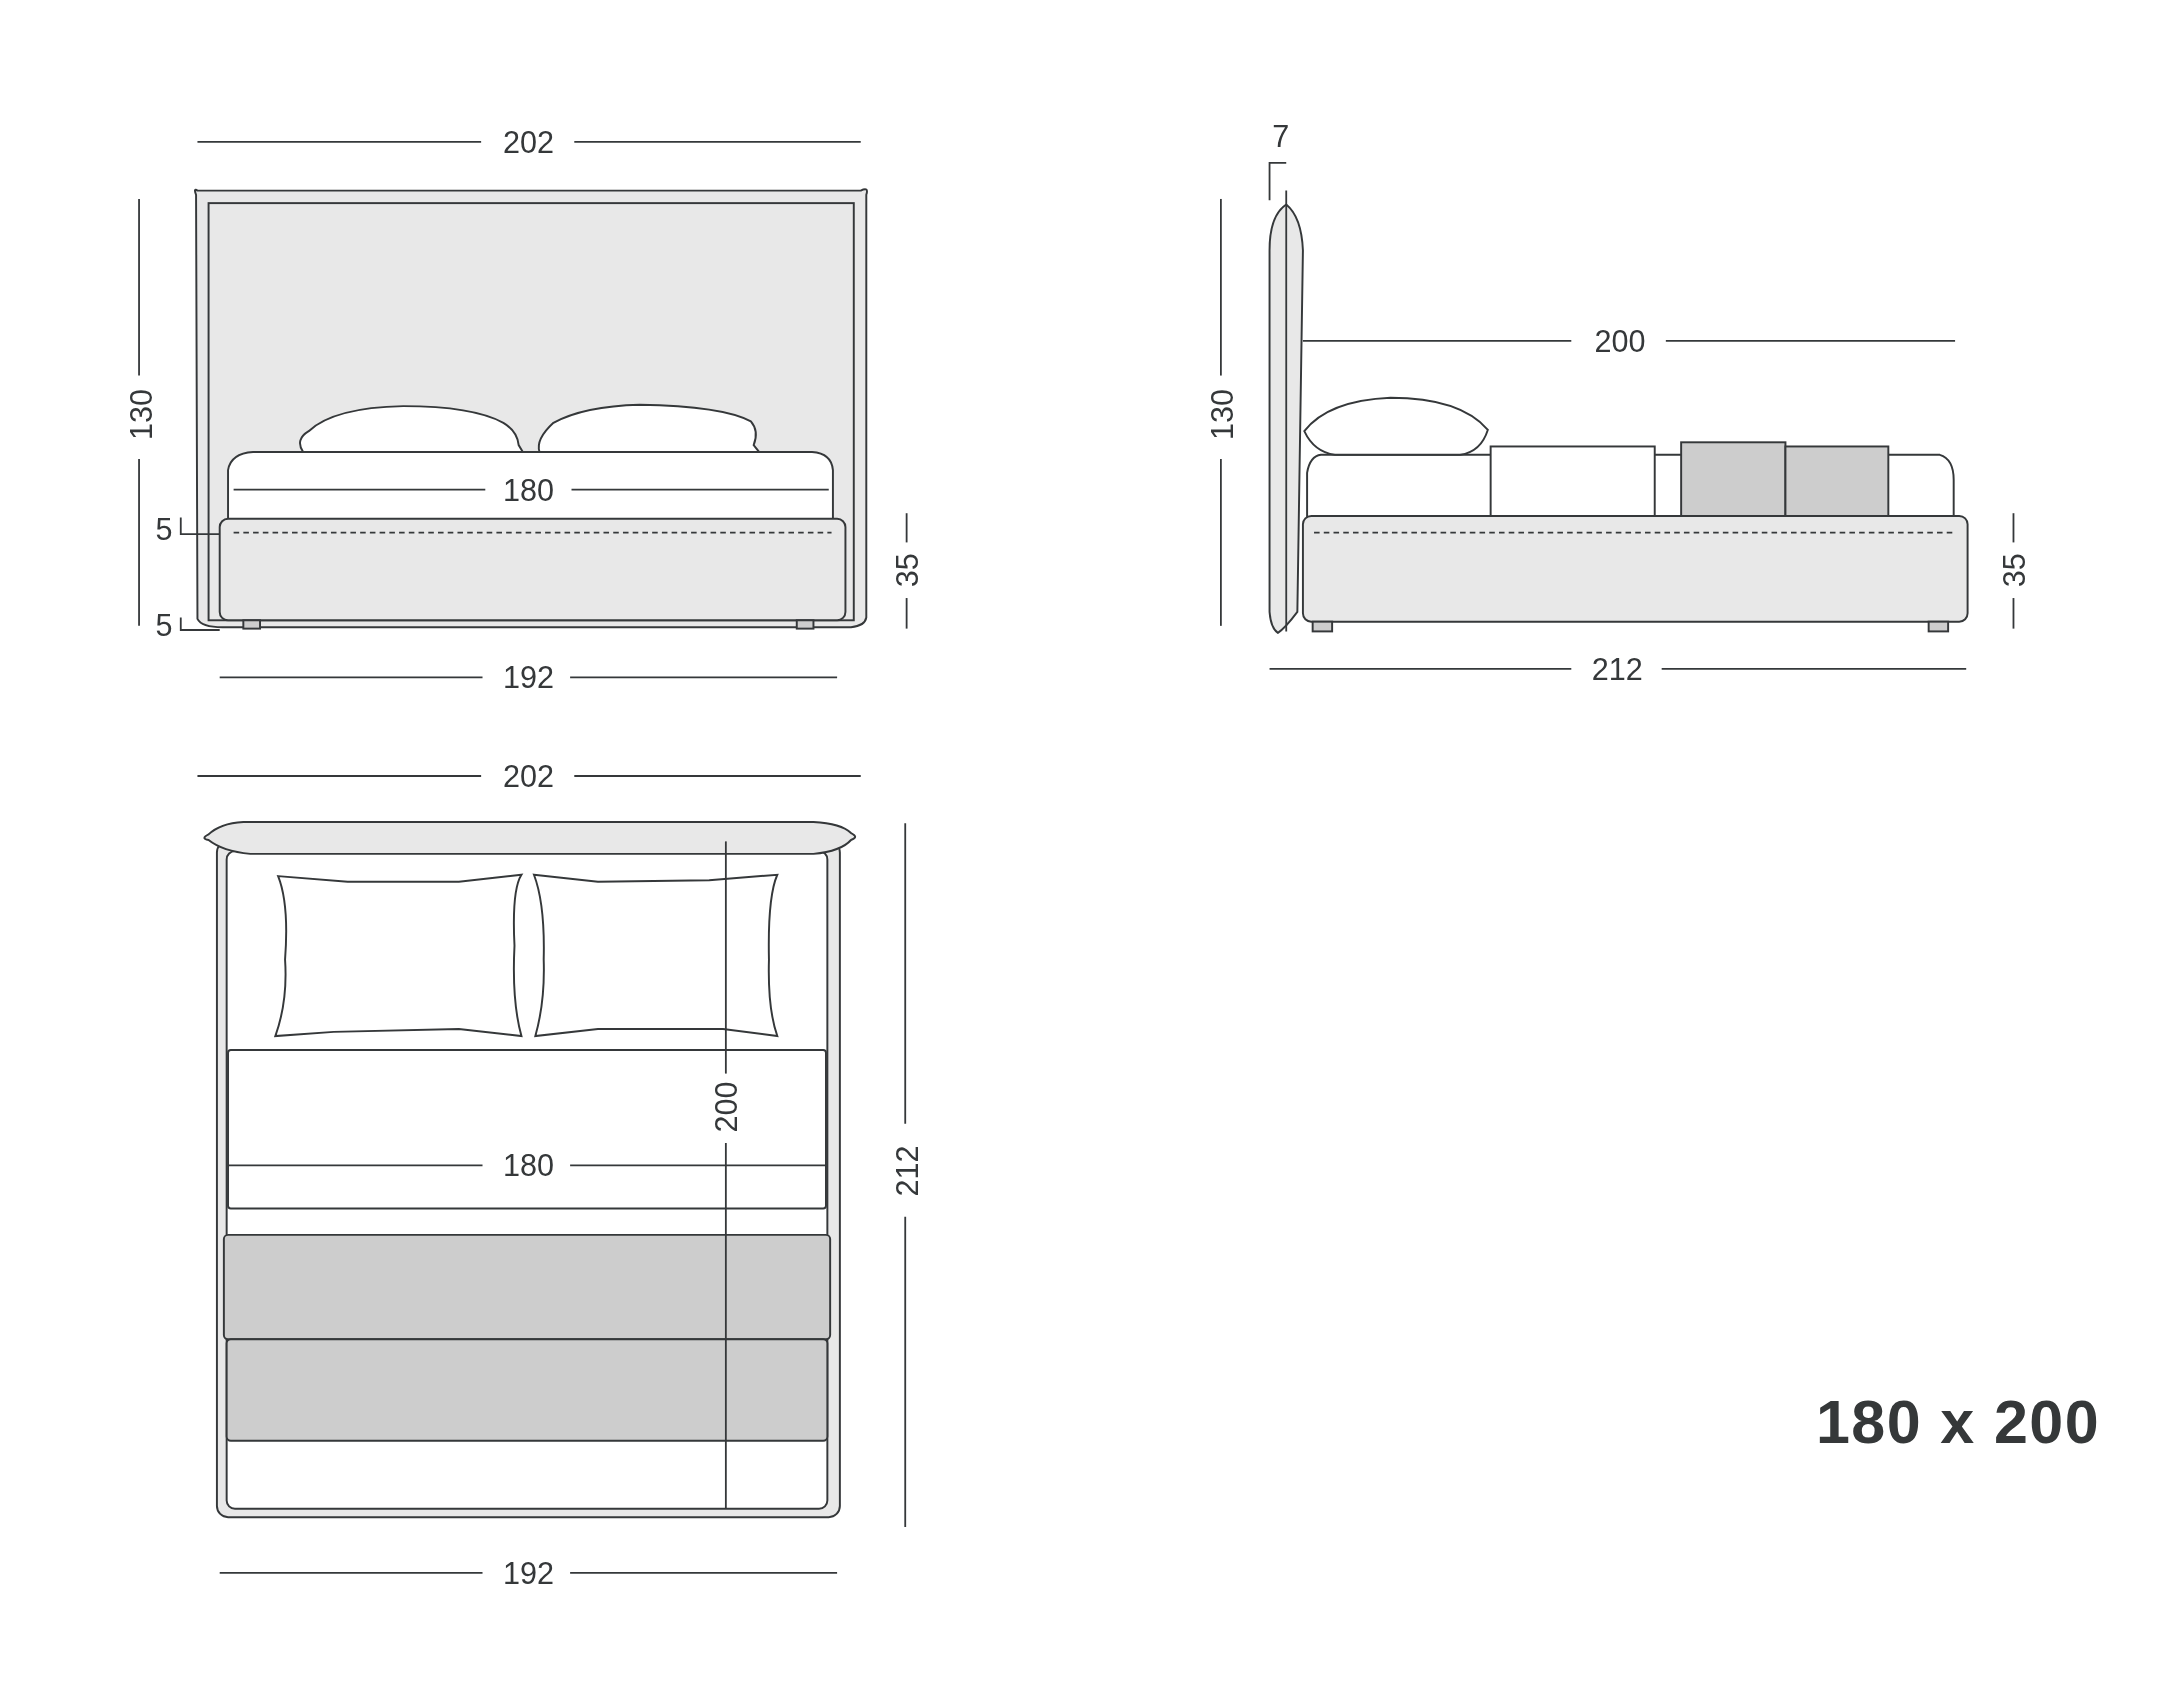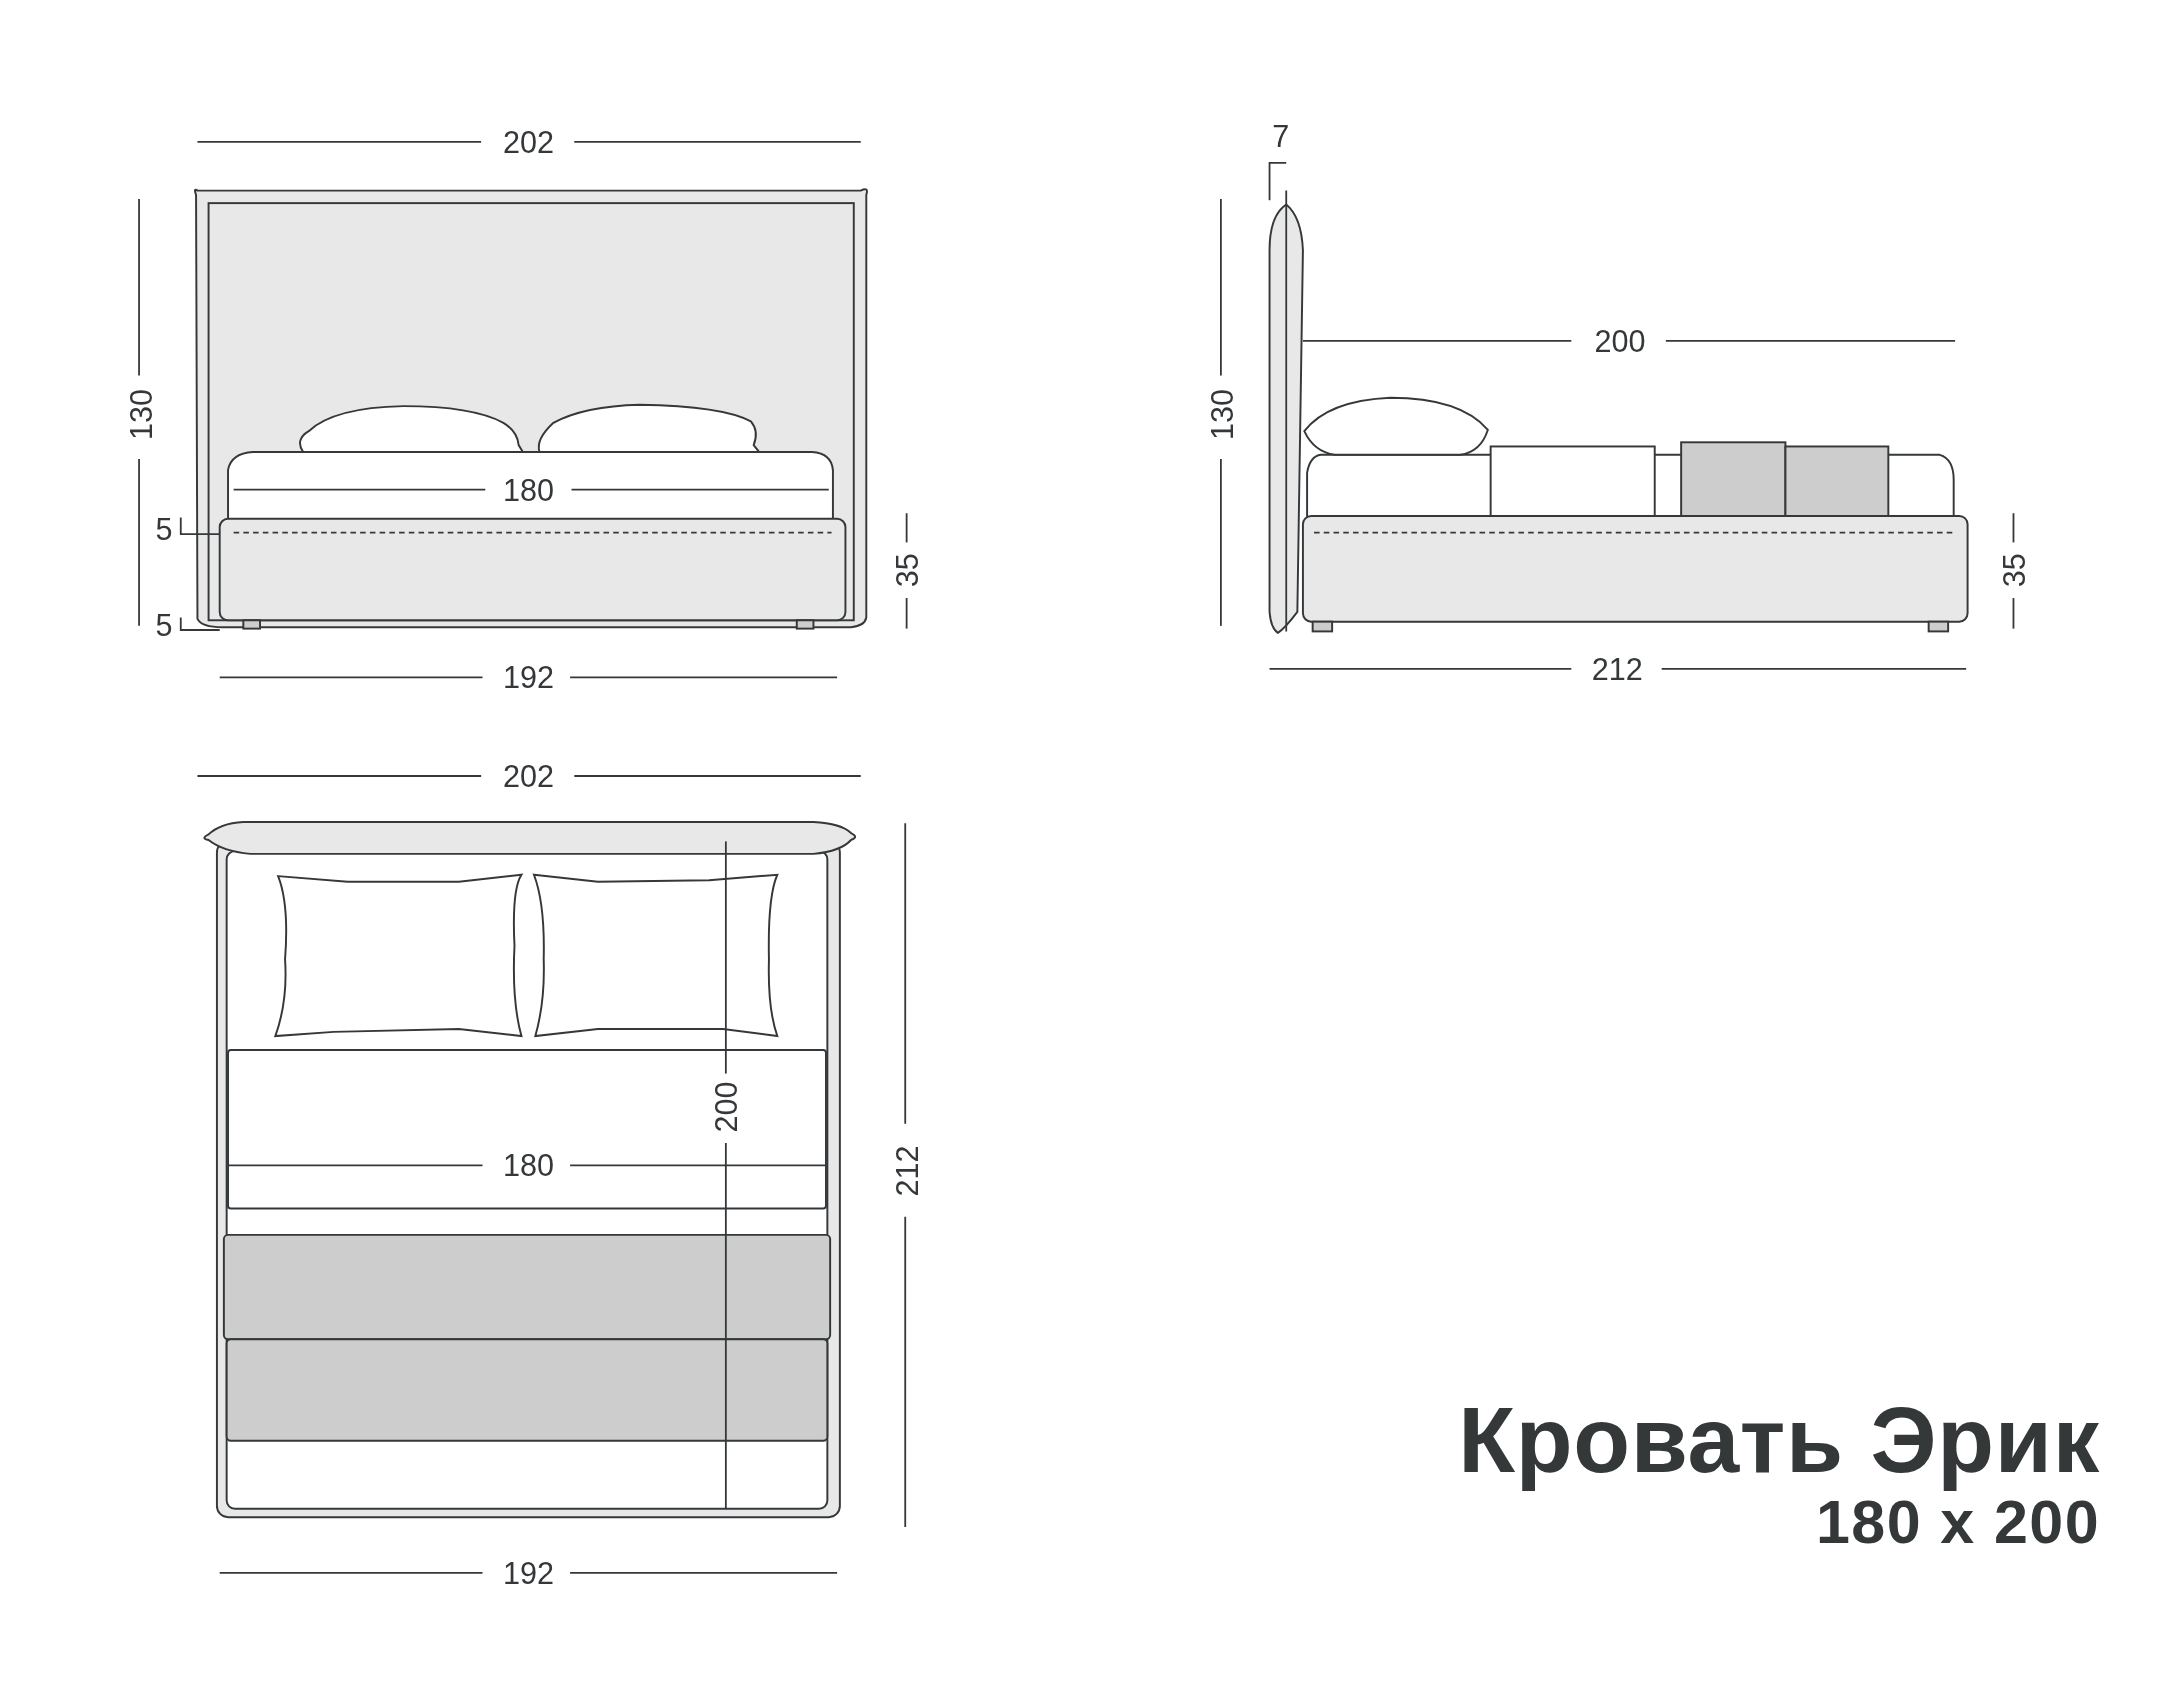--- a/index.html
+++ b/index.html
@@ -130,16 +130,15 @@
     <line class="ln" x1="651" y1="875" x2="651" y2="1098"></line>
     <text class="dim" transform="translate(660,842) rotate(-90)" text-anchor="middle">212</text>
 
     <line class="ln" x1="158" y1="1131" x2="347" y2="1131"></line>
     <line class="ln" x1="410" y1="1131" x2="602" y2="1131"></line>
     <text class="dim" x="380" y="1139" text-anchor="middle">192</text>
   </g>
 </svg>
 
 <div class="title">
-  <div class="t1">Кровать Эрик</div>
   <div class="t2">180 x 200</div>
 </div>
 
 
 </body></html>

